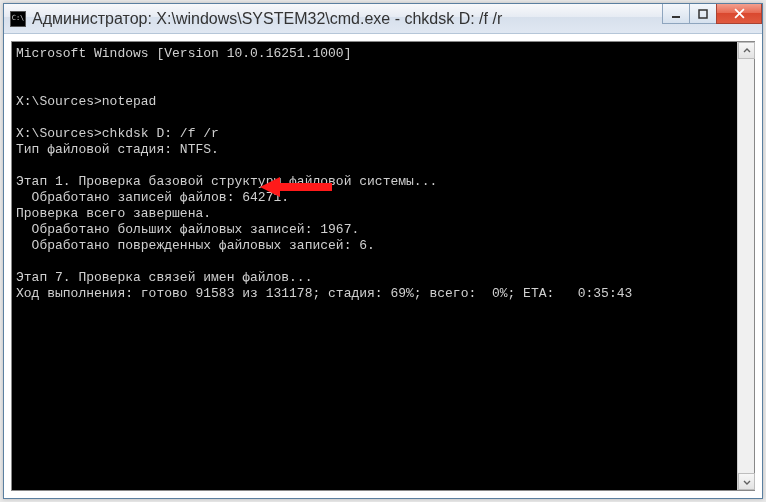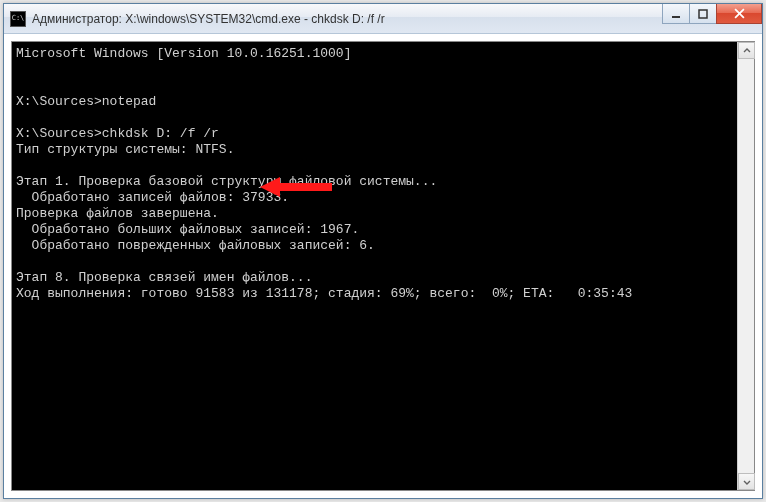--- a/index.html
+++ b/index.html
@@ -38,21 +38,21 @@
     margin-right: 6px;
     display: flex;
     align-items: center;
     justify-content: center;
     font-size: 7px;
     color: #ccc;
     font-family: Consolas, monospace;
     line-height: 1;
   }
   .titlebar .title-text {
-    font-size: 12px;
+    font-size: 16px;
     color: #333;
     white-space: nowrap;
   }
   .win-controls {
     position: absolute;
     right: 0;
     top: 0;
     display: flex;
     height: 20px;
   }
@@ -164,29 +164,29 @@
   </div>
 
   <div class="client-area">
 
     <div class="console"><span>Microsoft Windows [Version 10.0.16251.1000]</span>
 <span></span>
 <span></span>
 <span>X:\Sources&gt;notepad</span>
 <span></span>
 <span>X:\Sources&gt;chkdsk D: /f /r</span>
-<span>Тип структуры системы: NTFS.</span>
+<span>Тип файловой стадия: NTFS.</span>
 <span></span>
 <span>Этап 1. Проверка базовой структуры файловой системы...</span>
-<span>  Обработано записей файлов: 37933.</span>
-<span>Проверка файлов завершена.</span>
+<span>  Обработано записей файлов: 64271.</span>
+<span>Проверка всего завершена.</span>
 <span>  Обработано больших файловых записей: 1967.</span>
 <span>  Обработано поврежденных файловых записей: 6.</span>
 <span></span>
-<span>Этап 8. Проверка связей имен файлов...</span>
+<span>Этап 7. Проверка связей имен файлов...</span>
 <span>Ход выполнения: готово 91583 из 131178; стадия: 69%; всего:  0%; ETA:   0:35:43</span></div>
 
     <svg class="arrow-annot" width="80" height="24" aria-label="red-arrow-annotation">
       <defs>
         <polygon id="head" points="0,12 18,3 18,8 18,16 18,21" fill="#ff1a1a"></polygon>
       </defs>
       <rect x="16" y="8" width="56" height="8" fill="#ff1a1a"></rect>
       <polygon points="0,12 20,2 20,22" fill="#ff1a1a"></polygon>
     </svg>
 

